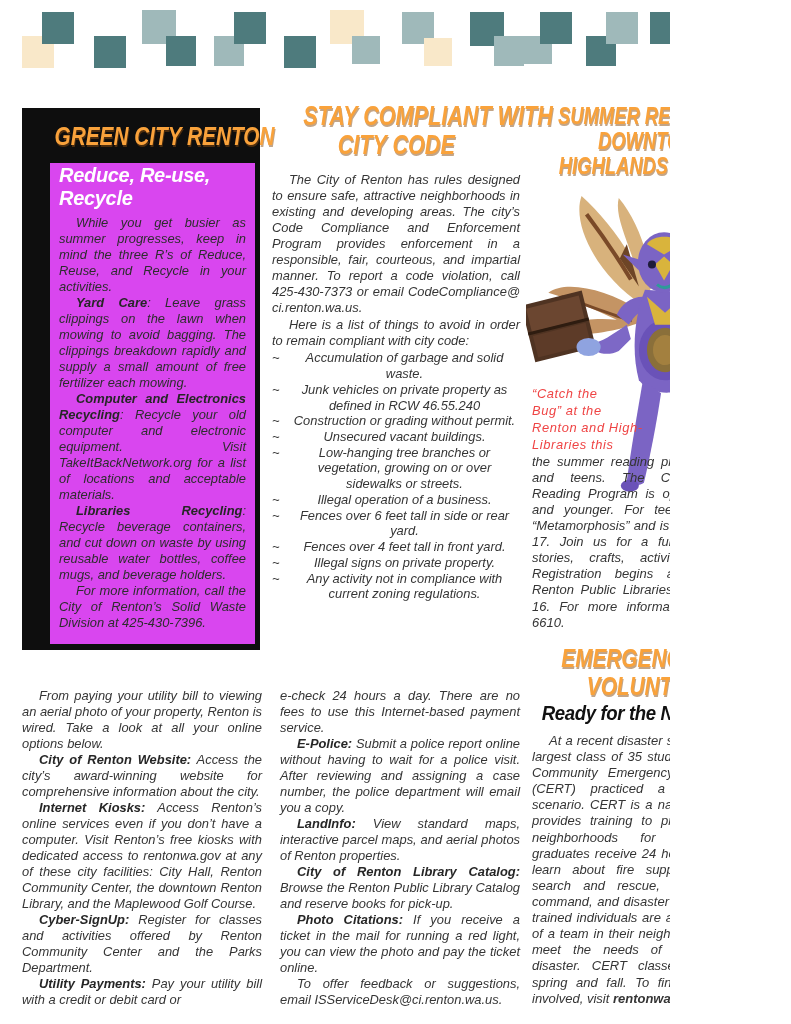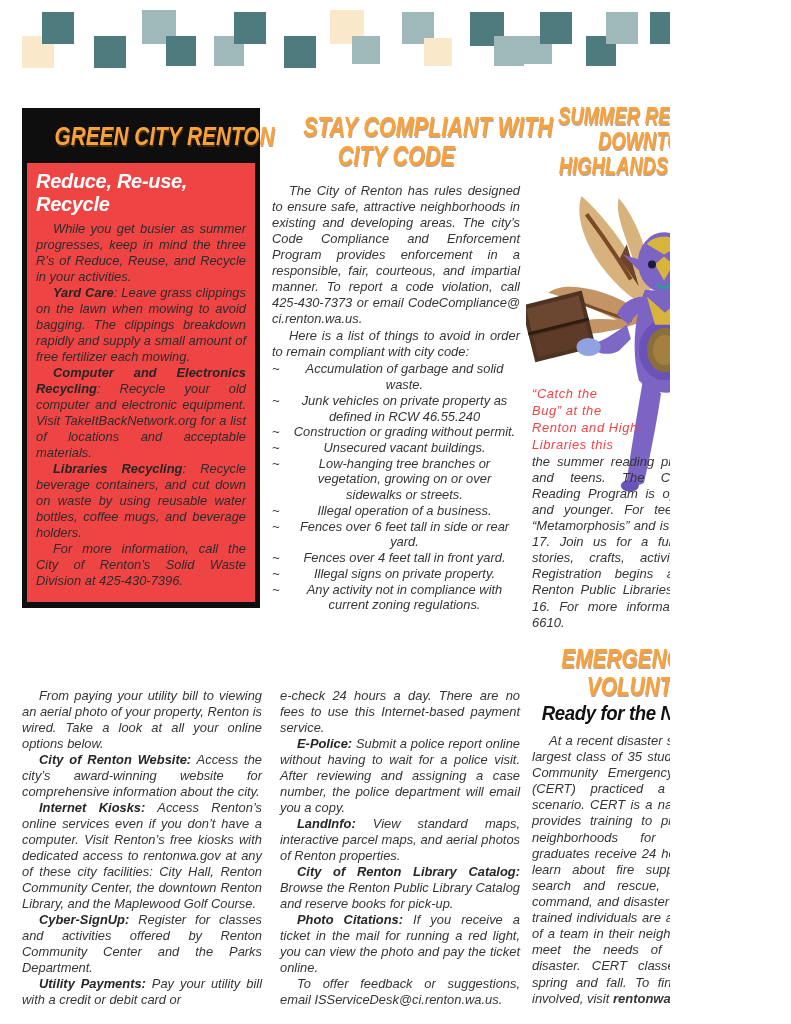--- a/index.html
+++ b/index.html
@@ -21,26 +21,26 @@
 
   
   .body-p{font-size:12.9px;line-height:1.24;text-align:justify;margin:0;color:#353535;}
   .ind{text-indent:17px;}
   .lead{font-weight:bold;color:#262626;}
 
   
   .green-panel{position:absolute;left:22px;top:108px;width:238px;background:#0e0e0e;
                padding:0 5px 6px;box-sizing:border-box;}
   .green-title{padding:13px 0 11px;text-align:center;}
-  .teal-box{background:#ef4444;padding:7px 9px 13px;}
+  .teal-box{background:#d946ef;padding:1px 9px 13px;margin-left:23px;}
   .teal-heading{font-size:20px;font-weight:bold;color:#ffffff;margin:0 0 5px;letter-spacing:-.3px;}
   .teal-box .body-p{color:#2d2d2d;}
 
   
-  .col-mid{position:absolute;left:272px;top:113px;width:248px;}
+  .col-mid{position:absolute;left:272px;top:102px;width:248px;}
   .cc-list{margin-top:1px;}
   .cc-item{display:flex;font-size:12.9px;line-height:1.22;color:#353535;}
   .tilde{width:17px;flex:none;}
   .cc-text{flex:1;text-align:center;}
 
   
   .col-right{position:absolute;left:532px;top:104px;width:252px;}
   .sr-title{position:relative;z-index:2;}
   .fairy-wrap{position:absolute;left:-6px;top:80px;width:262px;height:332px;z-index:1;}
   .sr-spacer{height:208px;}

